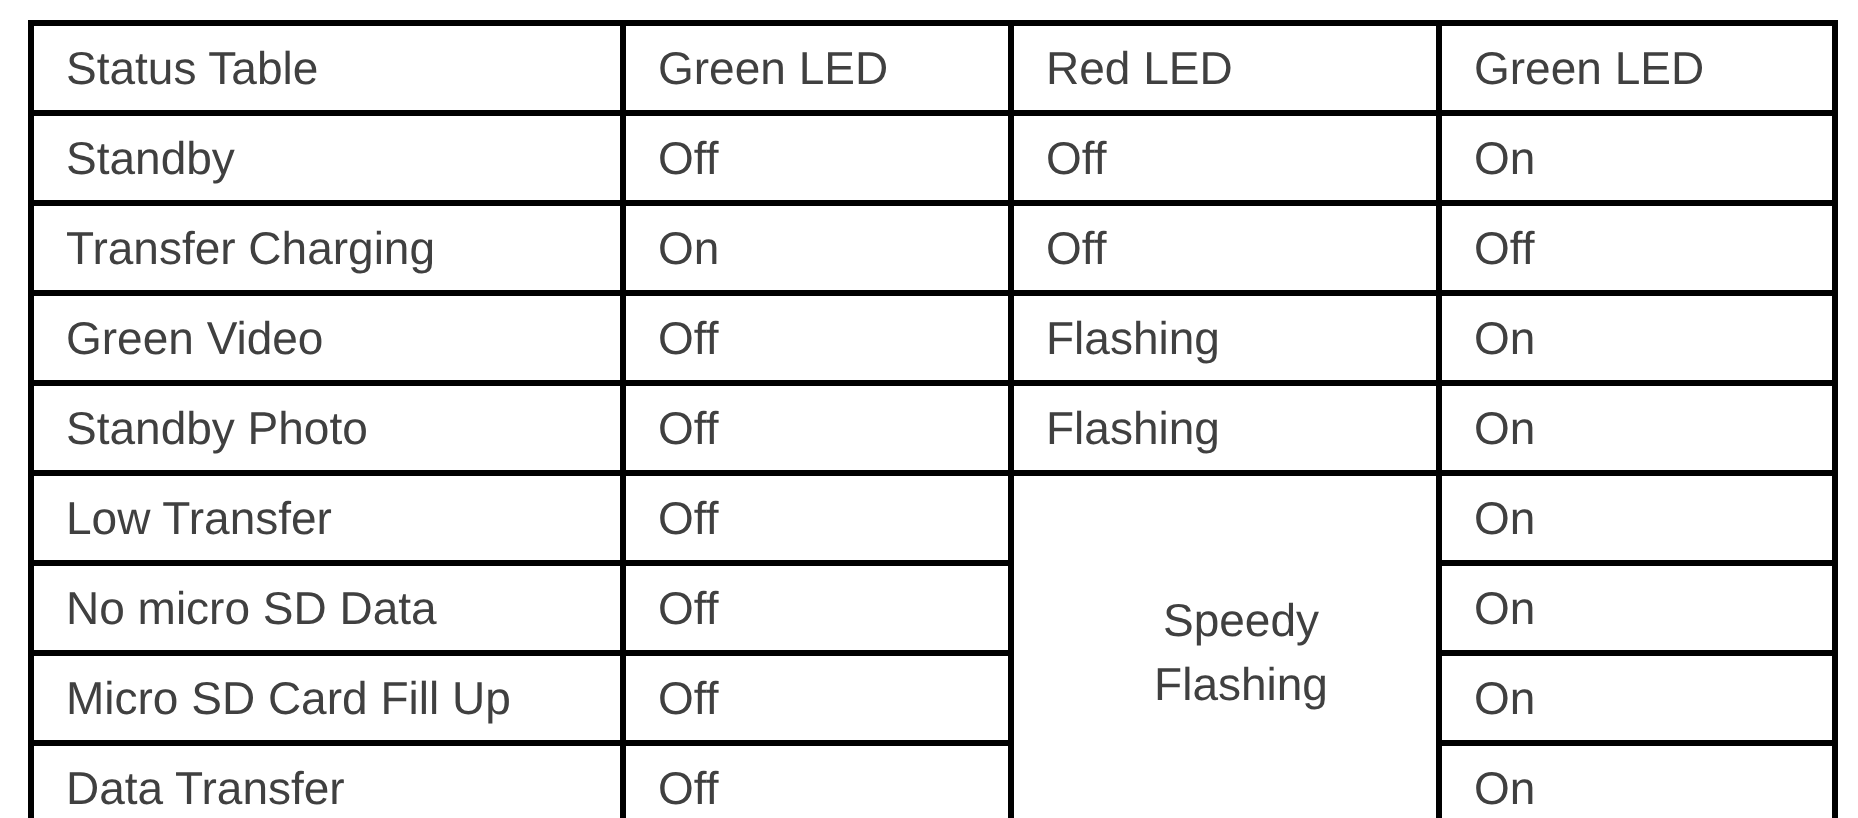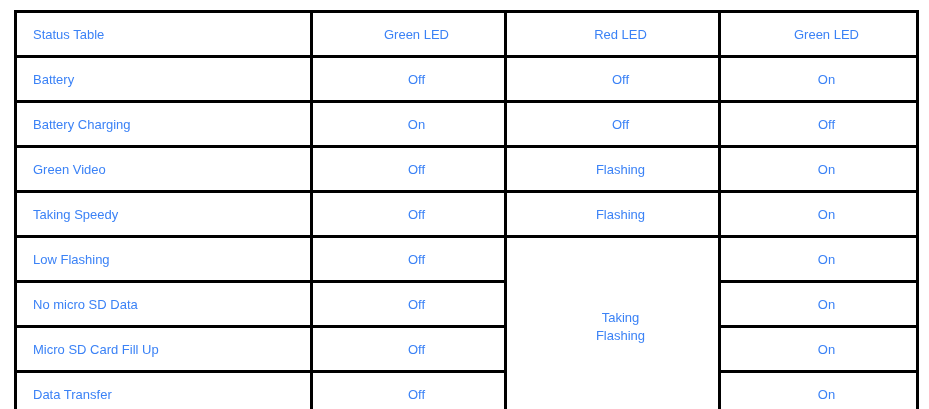--- a/index.html
+++ b/index.html
@@ -23,36 +23,36 @@
     position: absolute;
     left: 14px;
     top: 10px;
     width: 902px;
     border-collapse: collapse;
     table-layout: fixed;
     background: #ffffff;
   }
   table.status-table td {
     border: 3px solid #000000;
-    font-size: 13px;
-    color: #3b82f6;
+    font-size: 23px;
+    color: #404040;
     padding: 0 0 0 16px;
     height: 42px;
     vertical-align: middle;
     white-space: nowrap;
     overflow: hidden;
   }
   
   col.c0 { width: 296px; }
   col.c1 { width: 194px; }
   col.c2 { width: 214px; }
   col.c3 { width: 198px; }
 
   td.col-label { padding-left: 20px; }
-  td.col-val  { padding-left: 18px; text-align: center; }
+  td.col-val  { padding-left: 18px; }
 
   td.merged {
     text-align: center;
     padding-left: 0;
     vertical-align: middle;
     line-height: 1.35;
   }
   .merged .line { display: block; }
 </style>
 </head>
@@ -69,52 +69,52 @@
     </colgroup>
     <tbody>
       <tr>
         <td class="col-label">Status Table</td>
         <td class="col-val">Green LED</td>
         <td class="col-val">Red LED</td>
         <td class="col-val">Green LED</td>
       </tr>
 
       <tr>
-        <td class="col-label">Battery</td>
+        <td class="col-label">Standby</td>
         <td class="col-val">Off</td>
         <td class="col-val">Off</td>
         <td class="col-val">On</td>
       </tr>
 
       <tr>
-        <td class="col-label">Battery Charging</td>
+        <td class="col-label">Transfer Charging</td>
         <td class="col-val">On</td>
         <td class="col-val">Off</td>
         <td class="col-val">Off</td>
       </tr>
 
       <tr>
         <td class="col-label">Green Video</td>
         <td class="col-val">Off</td>
         <td class="col-val">Flashing</td>
         <td class="col-val">On</td>
       </tr>
 
       <tr>
-        <td class="col-label">Taking Speedy</td>
+        <td class="col-label">Standby Photo</td>
         <td class="col-val">Off</td>
         <td class="col-val">Flashing</td>
         <td class="col-val">On</td>
       </tr>
 
       <tr>
-        <td class="col-label">Low Flashing</td>
+        <td class="col-label">Low Transfer</td>
         <td class="col-val">Off</td>
         <td class="merged" rowspan="4">
-          <span class="line">Taking</span>
+          <span class="line">Speedy</span>
           <span class="line">Flashing</span>
         </td>
         <td class="col-val">On</td>
       </tr>
 
       <tr>
         <td class="col-label">No micro SD Data</td>
         <td class="col-val">Off</td>
         <td class="col-val">On</td>
       </tr>

